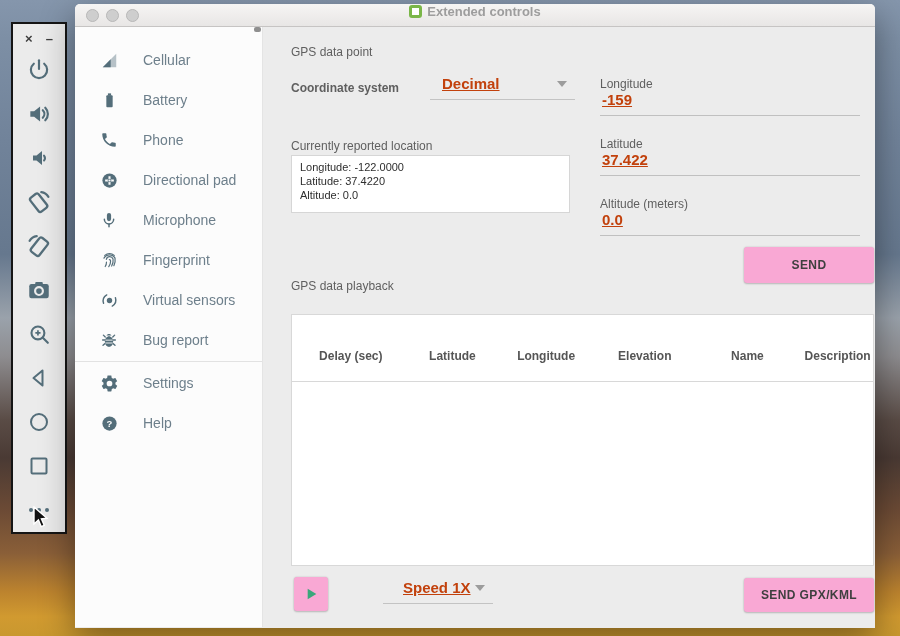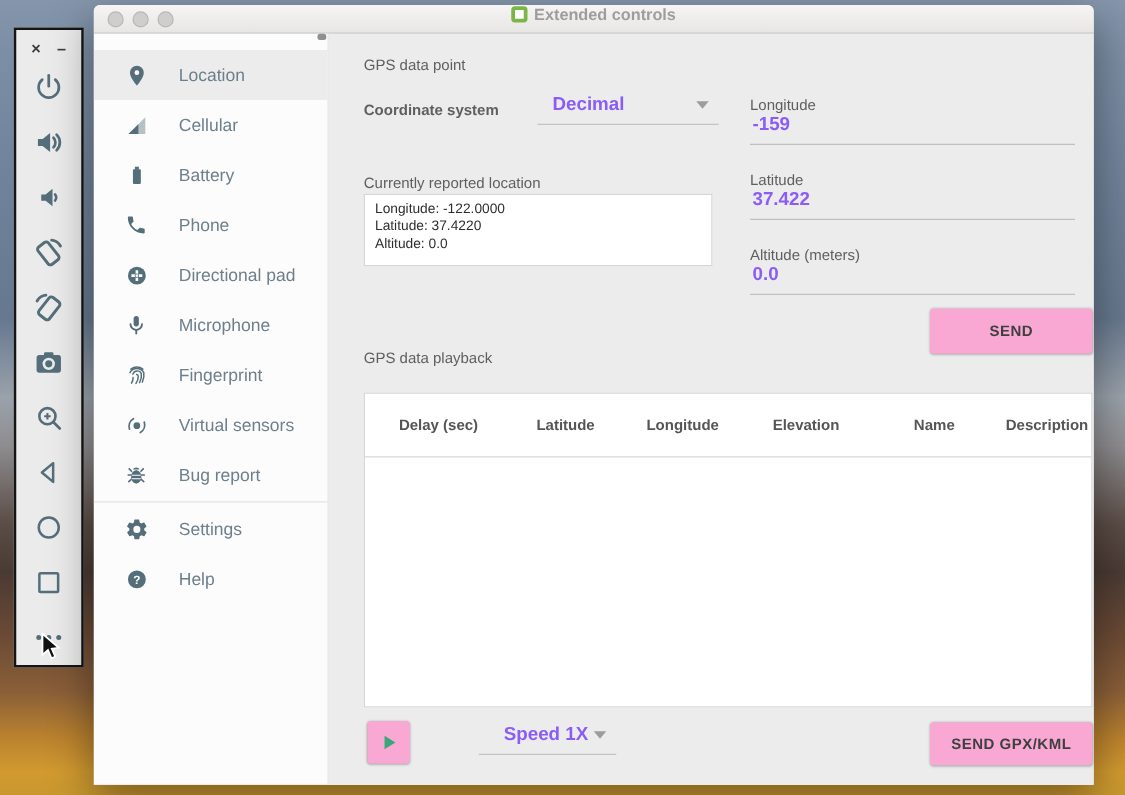--- a/index.html
+++ b/index.html
@@ -51,41 +51,41 @@
   .side-item { height:40px; display:flex; align-items:center; padding-left:24px; gap:24px;
     font-size:14px; color:#6d7f8b; cursor:default; }
   .side-item.active { background:#ececec; }
   .side-item .icn { width:20px; height:20px; display:flex; align-items:center; justify-content:center; }
   .side-divider { border-top:1px solid #e2e2e2; margin:1px 0; }
   .side-scroll-thumb { position:absolute; right:1px; top:0px; width:7px; height:5px; background:#8f8f8f; border-radius:2px; }
 
   
   .content { flex:1; position:relative; background:#ececec; }
   .lbl { position:absolute; font-size:12px; color:#5f5f5f; }
-  .val { font-size:15px; font-weight:bold; color:#8b5cf6; }
+  .val { font-size:15px; font-weight:bold; color:#c2410c;text-decoration:underline; }
 
   .dropdown { position:absolute; border-bottom:1px solid #c3c3c3; display:flex;
     align-items:center; justify-content:space-between; padding:0 8px 7px 12px; }
   .chev { width:0; height:0; border-left:5px solid transparent; border-right:5px solid transparent;
     border-top:6px solid #9c9c9c; }
 
   .input-line { position:absolute; border-bottom:1px solid #c0c0c0; padding:0 0 6px 2px; width:260px; }
 
   .reported-box { position:absolute; left:28px; top:128px; width:279px; height:58px;
     background:#fff; border:1px solid #d6d6d6; padding:4px 8px; }
   .reported-box div { font-size:11px; color:#2e2e2e; line-height:14px; }
 
   .btn { position:absolute; background:#f9a8d4; border-radius:3px;
     box-shadow: 0 0 2px rgba(0,0,0,.18), 0 1px 2px rgba(0,0,0,.18);
     display:flex; align-items:center; justify-content:center;
     font-size:12px; font-weight:bold; color:#3f3f3f; letter-spacing:.4px; cursor:default; }
 
   .gpstable { position:absolute; left:28px; top:287px; width:583px; height:252px;
     background:#fff; border:1px solid #d8d8d8; }
-  .gpstable .thead { height:51px; display:flex; align-items:center; border-bottom:1px solid #d8d8d8; }
+  .gpstable .thead { height:51px; display:flex; align-items:center; border-bottom:1px solid #d8d8d8;margin-top:16px; }
   .gpstable .th { font-size:12px; font-weight:bold; color:#555; text-align:center; }
 
   .play-btn { left:31px; top:550px; width:34px; height:34px; }
   .speed-dd { left:120px; top:552px; width:110px; }
   .load-btn { left:481px; top:551px; width:130px; height:34px; }
   .send-btn { left:481px; top:220px; width:130px; height:36px; }
 
   
   .cursor { position:absolute; left:31px; top:506px; z-index:50; }
 </style>
@@ -210,29 +210,20 @@
     <div class="titletext">
       <span class="app-icon"></span>
       <span>Extended controls</span>
     </div>
   </div>
 
   <div class="win-body">
 
     <nav class="sidebar" id="sidebar-nav">
       <div class="side-scroll-thumb"></div>
-    <div class="side-item active">
-          <span class="icn">
-            <svg width="19" height="19" viewBox="0 0 24 24">
-              <path d="M12 2a7 7 0 0 0-7 7c0 5.2 7 13 7 13s7-7.8 7-13a7 7 0 0 0-7-7z" fill="#546e7a"></path>
-              <circle cx="12" cy="9" r="2.4" fill="#fcfcfc"></circle>
-            </svg>
-          </span>
-          <span>Location</span>
-        </div>
         <div class="side-item">
           <span class="icn">
             <svg width="19" height="19" viewBox="0 0 24 24">
               <path d="M3.5 20.5 L20.5 20.5 L20.5 3.5 Z" fill="#b6c1c7"></path>
               <path d="M3.5 20.5 L13.5 20.5 L13.5 10.5 Z" fill="#546e7a"></path>
             </svg>
           </span>
           <span>Cellular</span>
         </div>
         <div class="side-item">

